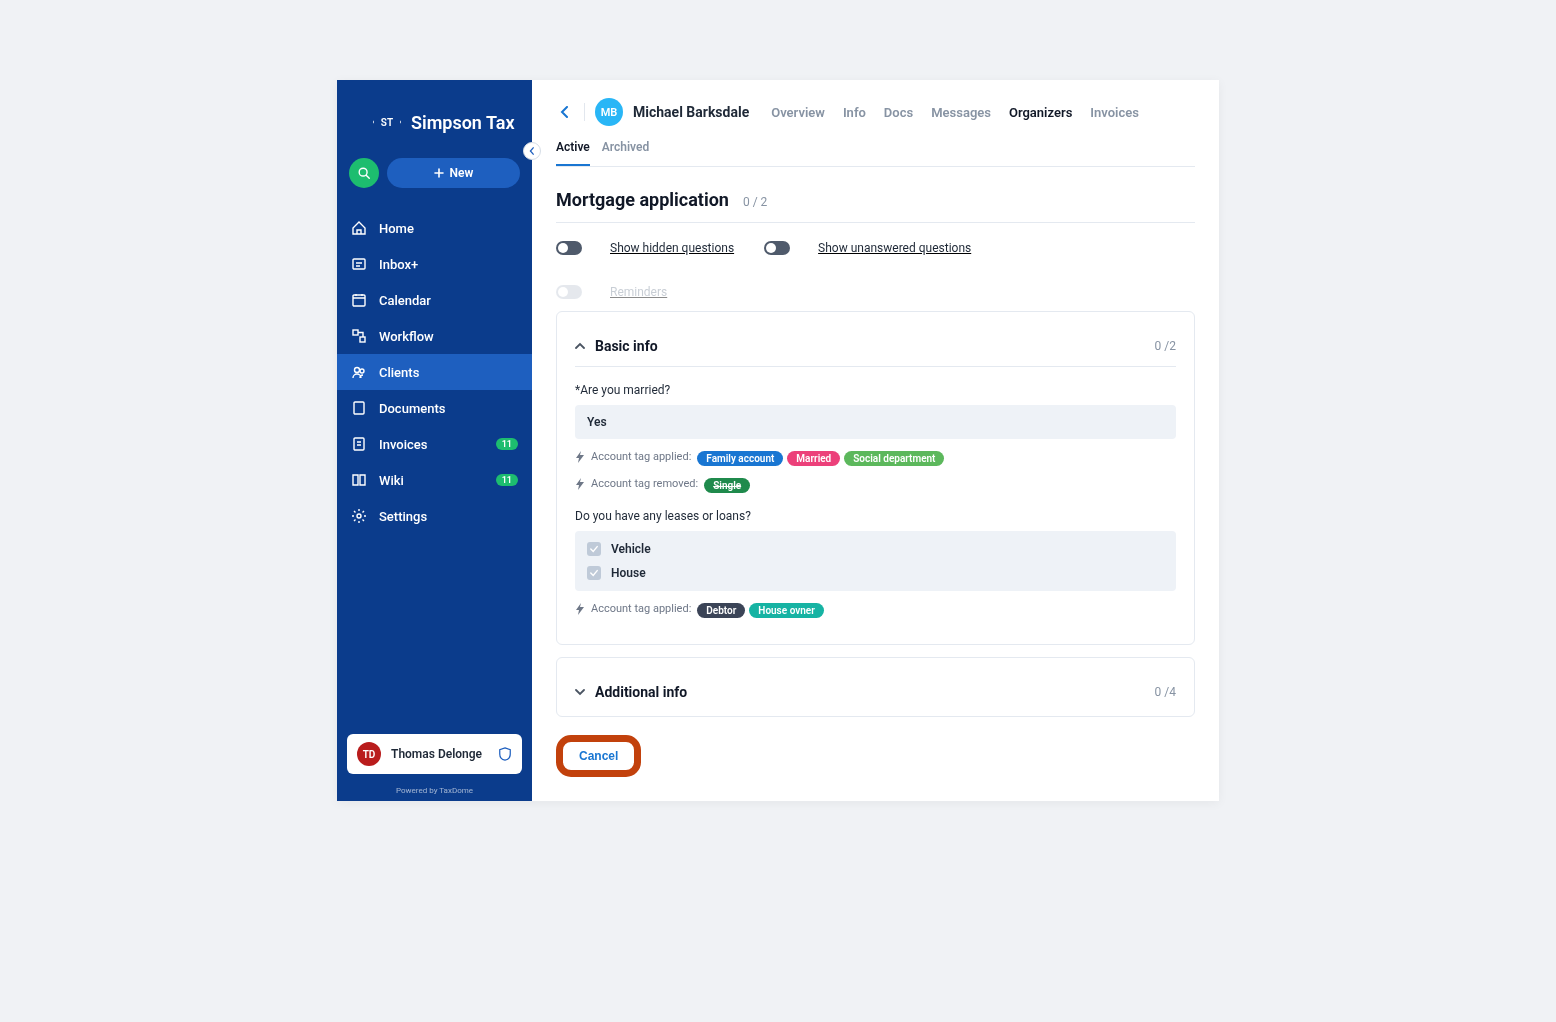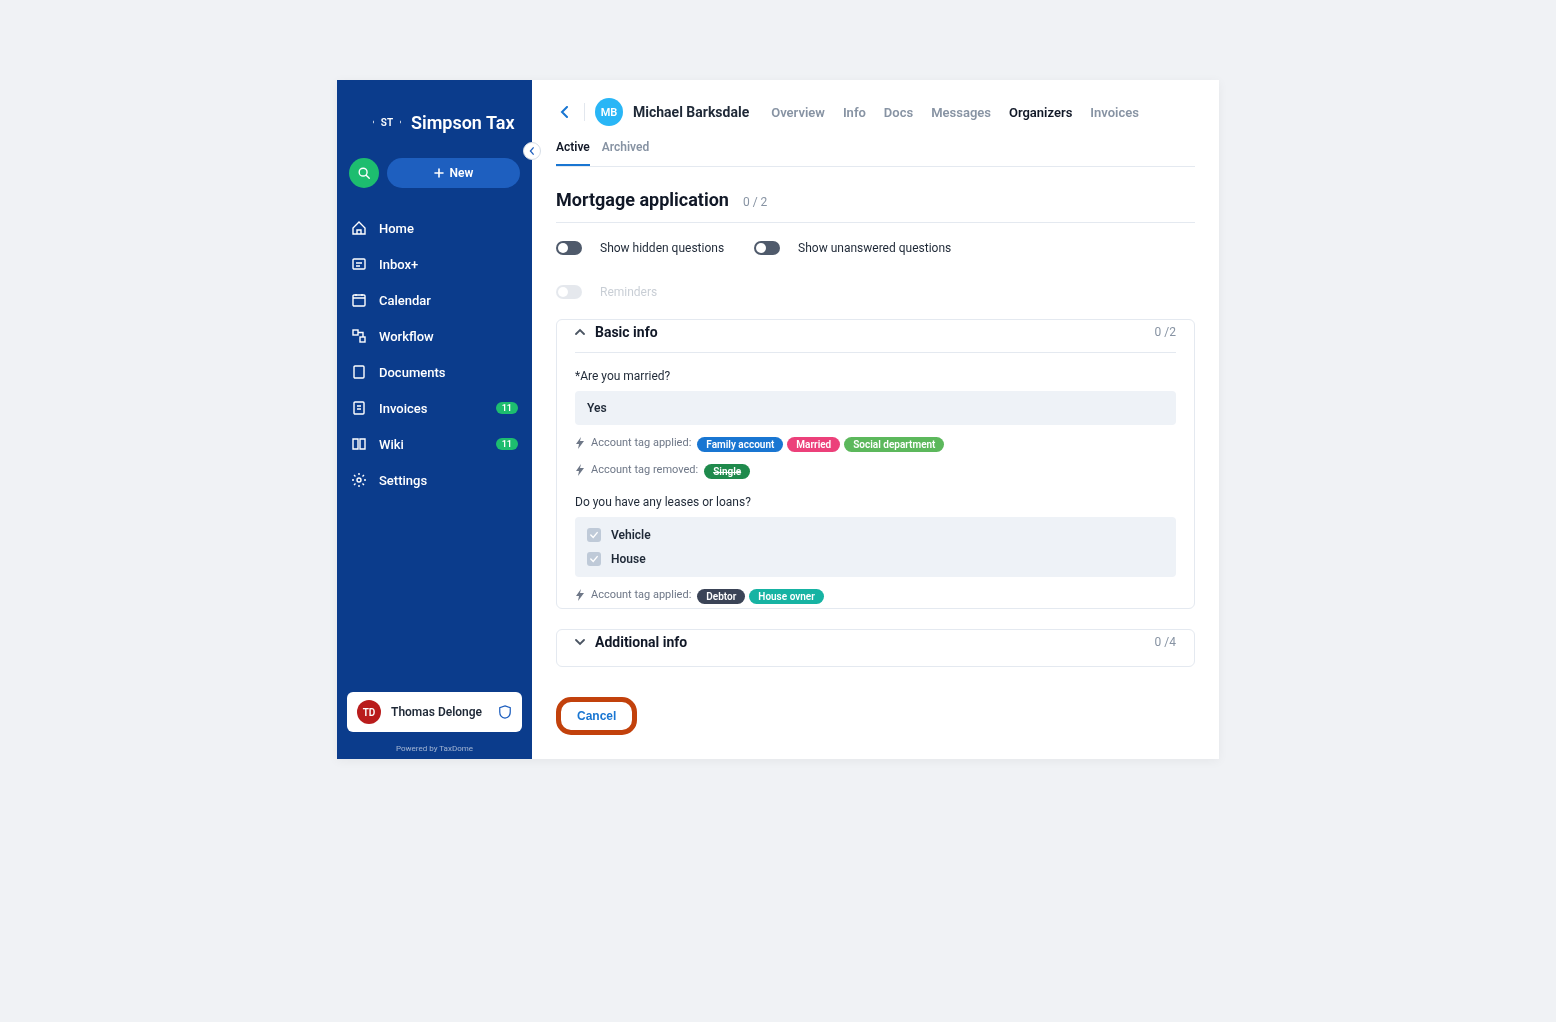--- a/index.html
+++ b/index.html
@@ -150,39 +150,39 @@
   font-size: 12px; font-weight: 600; color: #8793a3;
   padding-bottom: 10px; cursor: pointer;
   border-bottom: 2px solid transparent;
 }
 .sub-tab.active { color: #111827; border-bottom-color: #1976d2; }
 .title-row { display: flex; align-items: baseline; gap: 14px; margin: 22px 0 12px; }
 .title { font-size: 18px; font-weight: 700; color: #111827; }
 .title-count { font-size: 12px; color: #8793a3; }
 .divider { height:1px; background:#e4e9f0; }
 .toggles { display: flex; flex-wrap: wrap; gap: 30px; margin: 18px 0 4px; }
-.toggle-row { display: flex; align-items: flex-end; gap: 18px; }
+.toggle-row { display: flex; align-items: flex-end; gap: 28px; text-decoration: underline; }
 .toggle-row.disabled { opacity: 0.45; }
 .switch {
   width: 26px; height: 14px; border-radius: 8px;
   background: #4f5a6b;
   position: relative; cursor: pointer;
 }
 .switch::after {
   content:""; position:absolute; width:10px; height:10px; background:#fff;
   border-radius:50%; top:2px; left:2px;
 }
 .switch.disabled { background:#c6ced9; }
 .toggle-label { font-size: 12px; color: #1f2937; }
 .toggle-row.disabled .toggle-label { color:#8793a3; }
 .section {
   border: 1px solid #e4e9f0;
   border-radius: 6px;
-  margin-top: 20px;
-  padding: 4px 18px;
+  margin-top: 12px;
+  padding: 26px 18px;
 }
 .section-header {
   display: flex; align-items: center; gap: 10px;
   padding-bottom: 12px; border-bottom: 1px solid #e4e9f0;
 }
 .section-header.collapsed { border-bottom: none; padding-bottom: 0; }
 .caret { color:#4b5563; cursor:pointer; }
 .section-title { font-size: 14px; font-weight: 700; color:#111827; flex:1; }
 .section-count { font-size: 12px; color:#8793a3; }
 .q-block { margin-top: 16px; }
@@ -206,22 +206,22 @@
 }
 .tag-line { display:flex; align-items:center; gap:6px; flex-wrap:wrap; margin-top:8px; }
 .bolt { color:#6e7787; }
 .tag-prefix { font-size:11px; color:#6e7787; }
 .tag {
   font-size:10px; font-weight:600; color:#fff;
   padding: 2px 9px; border-radius: 9px;
 }
 .tag.strike { text-decoration: line-through; }
 .cancel-btn {
-  margin-top: 30px;
-  border: 5px solid #c2410c;
+  margin-top: 18px;
+  border: 7px solid #c2410c;
   color: #1976d2;
   font-size: 12px; font-weight: 600;
   background: #fff;
   border-radius: 15px;
   padding: 7px 16px;
   cursor: pointer;
 }
 svg { display:block; }
 </style>
 </head>
@@ -282,20 +282,30 @@
         </div>
         <div class="nav-item">
           <span class="nav-icon">
             <svg width="16" height="16" viewBox="0 0 16 16">
               <rect x="2" y="2" width="5" height="5" stroke="#fff" stroke-width="1.4" fill="none"></rect>
               <rect x="9" y="9" width="5" height="5" stroke="#fff" stroke-width="1.4" fill="none"></rect>
               <path d="M7 4.5h5V9" stroke="#fff" stroke-width="1.4" fill="none"></path>
             </svg>
           </span>
           <span>Workflow</span>
+        </div>
+        <div class="nav-item active">
+          <span class="nav-icon">
+            <svg width="16" height="16" viewBox="0 0 16 16">
+              <circle cx="6" cy="6" r="2.5" stroke="#fff" stroke-width="1.4" fill="none"></circle>
+              <circle cx="11" cy="7" r="2" stroke="#fff" stroke-width="1.4" fill="none"></circle>
+              <path d="M2 14c0-2.2 1.8-4 4-4s4 1.8 4 4M9 14c0-1.8 1.3-3 3-3" stroke="#fff" stroke-width="1.4" fill="none"></path>
+            </svg>
+          </span>
+          <span>Clients</span>
         </div>
         <div class="nav-item">
           <span class="nav-icon">
             <svg width="16" height="16" viewBox="0 0 16 16">
               <rect x="3" y="2" width="10" height="12" rx="1" stroke="#fff" stroke-width="1.4" fill="none"></rect>
             </svg>
           </span>
           <span>Documents</span>
         </div>
         <div class="nav-item">

